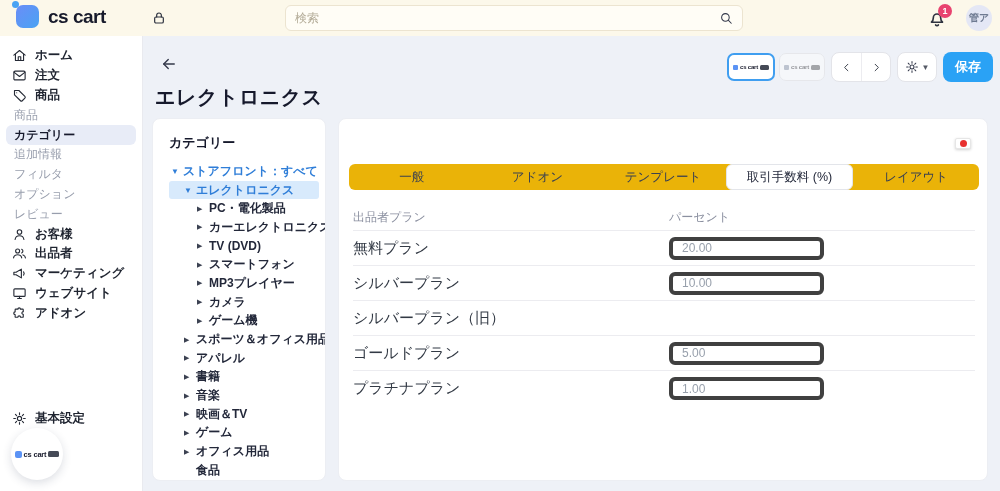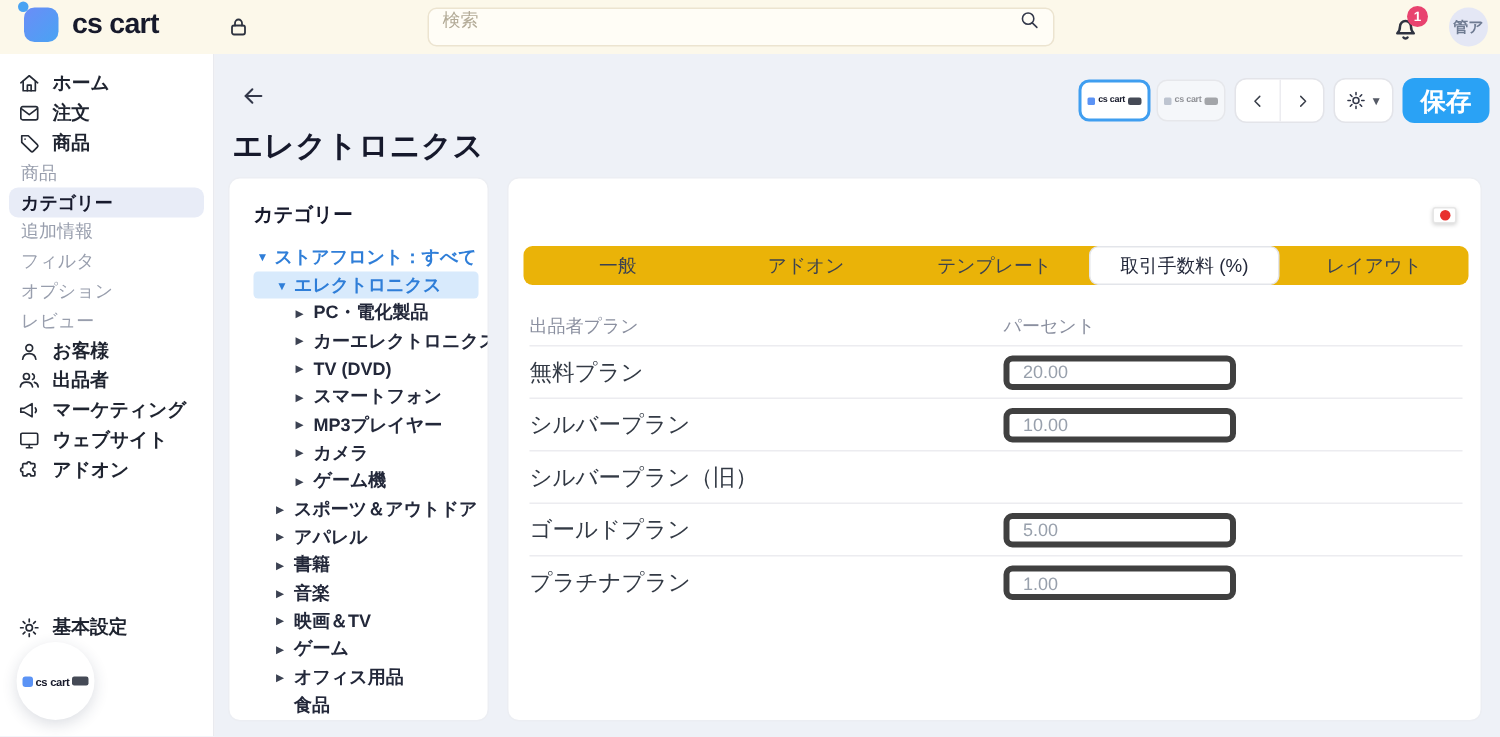--- a/index.html
+++ b/index.html
@@ -7,21 +7,21 @@
   body{font-family:"Liberation Sans","DejaVu Sans",sans-serif;background:#eef1f7;overflow:hidden;position:relative}
   svg{display:block}
 
   
   .topbar{position:absolute;top:0;left:0;width:1000px;height:36px;background:#fcf8ea;z-index:20}
   .brand{position:absolute;left:16px;top:5px;display:flex;align-items:center;gap:9px}
   .brand-mark{position:relative;width:23px;height:23px;border-radius:7px;background:linear-gradient(135deg,#6b8df7,#49a3f3)}
   .brand-dot{position:absolute;left:-4px;top:-4px;width:7px;height:7px;border-radius:50%;background:#49a3f3}
   .brand-text{font-size:19px;font-weight:700;color:#171a2b;letter-spacing:-.5px}
   .lock{position:absolute;left:151px;top:10px;width:16px;height:16px;color:#2e3340}
-  .search-box{position:absolute;left:285px;top:5px;width:418px;height:26px;background:#fffdf6;border:1px solid #ece4d0;border-radius:6px;display:flex;align-items:flex-start;padding:0 9px}
+  .search-box{position:absolute;left:285px;top:5px;width:458px;height:26px;background:#fffdf6;border:1px solid #ece4d0;border-radius:6px;display:flex;align-items:center;padding:0 9px}
   .search-box input{flex:1;border:none;outline:none;background:transparent;font-size:12px;color:#6b6350;font-family:inherit}
   .search-box input::placeholder{color:#b3ab97}
   .search-ic{width:14px;height:14px;color:#33384a}
   .bell-wrap{position:absolute;right:52px;top:8px;width:22px;height:22px}
   .bell-ic{width:19px;height:19px;color:#2e3340;margin-top:3px}
   .badge{position:absolute;right:-4px;top:-4px;min-width:14px;height:14px;border-radius:7px;background:#e8436f;color:#fff;font-size:9px;font-weight:700;display:flex;align-items:center;justify-content:center;padding:0 3px}
   .avatar{position:absolute;right:8px;top:5px;width:26px;height:26px;border-radius:50%;background:#e4e7f5;color:#6f7b92;font-size:10px;font-weight:700;display:flex;align-items:center;justify-content:center}
 
   
   .sidebar{position:absolute;left:0;top:36px;width:143px;height:455px;background:#fff;border-right:1px solid #e9eaef;z-index:10}
@@ -47,21 +47,21 @@
   .sf-btn .mini-txt{font-size:6px}
   .sf-btn .mini-badge{width:9px;height:5px}
   .sf-btn.inactive{opacity:.45;filter:grayscale(.8)}
   .pn-group{display:flex;height:30px;border:1px solid #e3e4e9;border-radius:8px;background:#fff;overflow:hidden}
   .pn-btn{width:29px;display:flex;align-items:center;justify-content:center;cursor:pointer;color:#3a3f4a}
   .pn-btn+.pn-btn{border-left:1px solid #ececf0}
   .pn-btn svg{width:13px;height:13px}
   .gear-btn{height:30px;width:40px;background:#fff;border:1px solid #e3e4e9;border-radius:8px;display:flex;align-items:center;justify-content:center;gap:3px;cursor:pointer;color:#33384a}
   .gear-btn svg{width:14px;height:14px}
   .gear-caret{font-size:8px;color:#555a66}
-  .save-btn{height:30px;padding:0 12px;background:#2aa2f5;border:none;border-radius:8px;color:#fff;font-size:17px;font-weight:700;cursor:pointer;font-family:Liberation Sans, sans-serif}
+  .save-btn{height:30px;padding:0 12px;background:#2aa2f5;border:none;border-radius:8px;color:#fff;font-size:13px;font-weight:700;cursor:pointer;font-family:Liberation Sans, sans-serif}
 
   
   .cat-card{position:absolute;left:152px;top:118px;width:174px;height:363px;background:#fff;border:1px solid #eceef3;border-radius:8px;overflow:hidden;padding:15px 0 0 16px}
   .cat-title{font-size:13px;font-weight:700;color:#16192c;margin-bottom:10px}
   .tree-row{height:18.7px;display:flex;align-items:center;white-space:nowrap;cursor:pointer;font-size:12px;font-weight:700;color:#23283a}
   .tree-arrow{width:12px;flex:none;font-size:8px;color:#3c4252;text-align:left}
   .tree-row.lv0{padding-left:2px}
   .tree-row.lv1{padding-left:15px}
   .tree-row.lv2{padding-left:28px}
   .tree-row.link{color:#2f7ed8}
@@ -309,21 +309,21 @@
       <div class="tree-row lv2">
         <span class="tree-arrow" style="font-size: 7px;">▶</span>
         <span>カメラ</span>
       </div>
       <div class="tree-row lv2">
         <span class="tree-arrow" style="font-size: 7px;">▶</span>
         <span>ゲーム機</span>
       </div>
       <div class="tree-row lv1">
         <span class="tree-arrow" style="font-size: 7px;">▶</span>
-        <span>スポーツ＆アウトドア</span>
+        <span>スポーツ＆オフィス用品</span>
       </div>
       <div class="tree-row lv1">
         <span class="tree-arrow" style="font-size: 7px;">▶</span>
         <span>アパレル</span>
       </div>
       <div class="tree-row lv1">
         <span class="tree-arrow" style="font-size: 7px;">▶</span>
         <span>書籍</span>
       </div>
       <div class="tree-row lv1">

